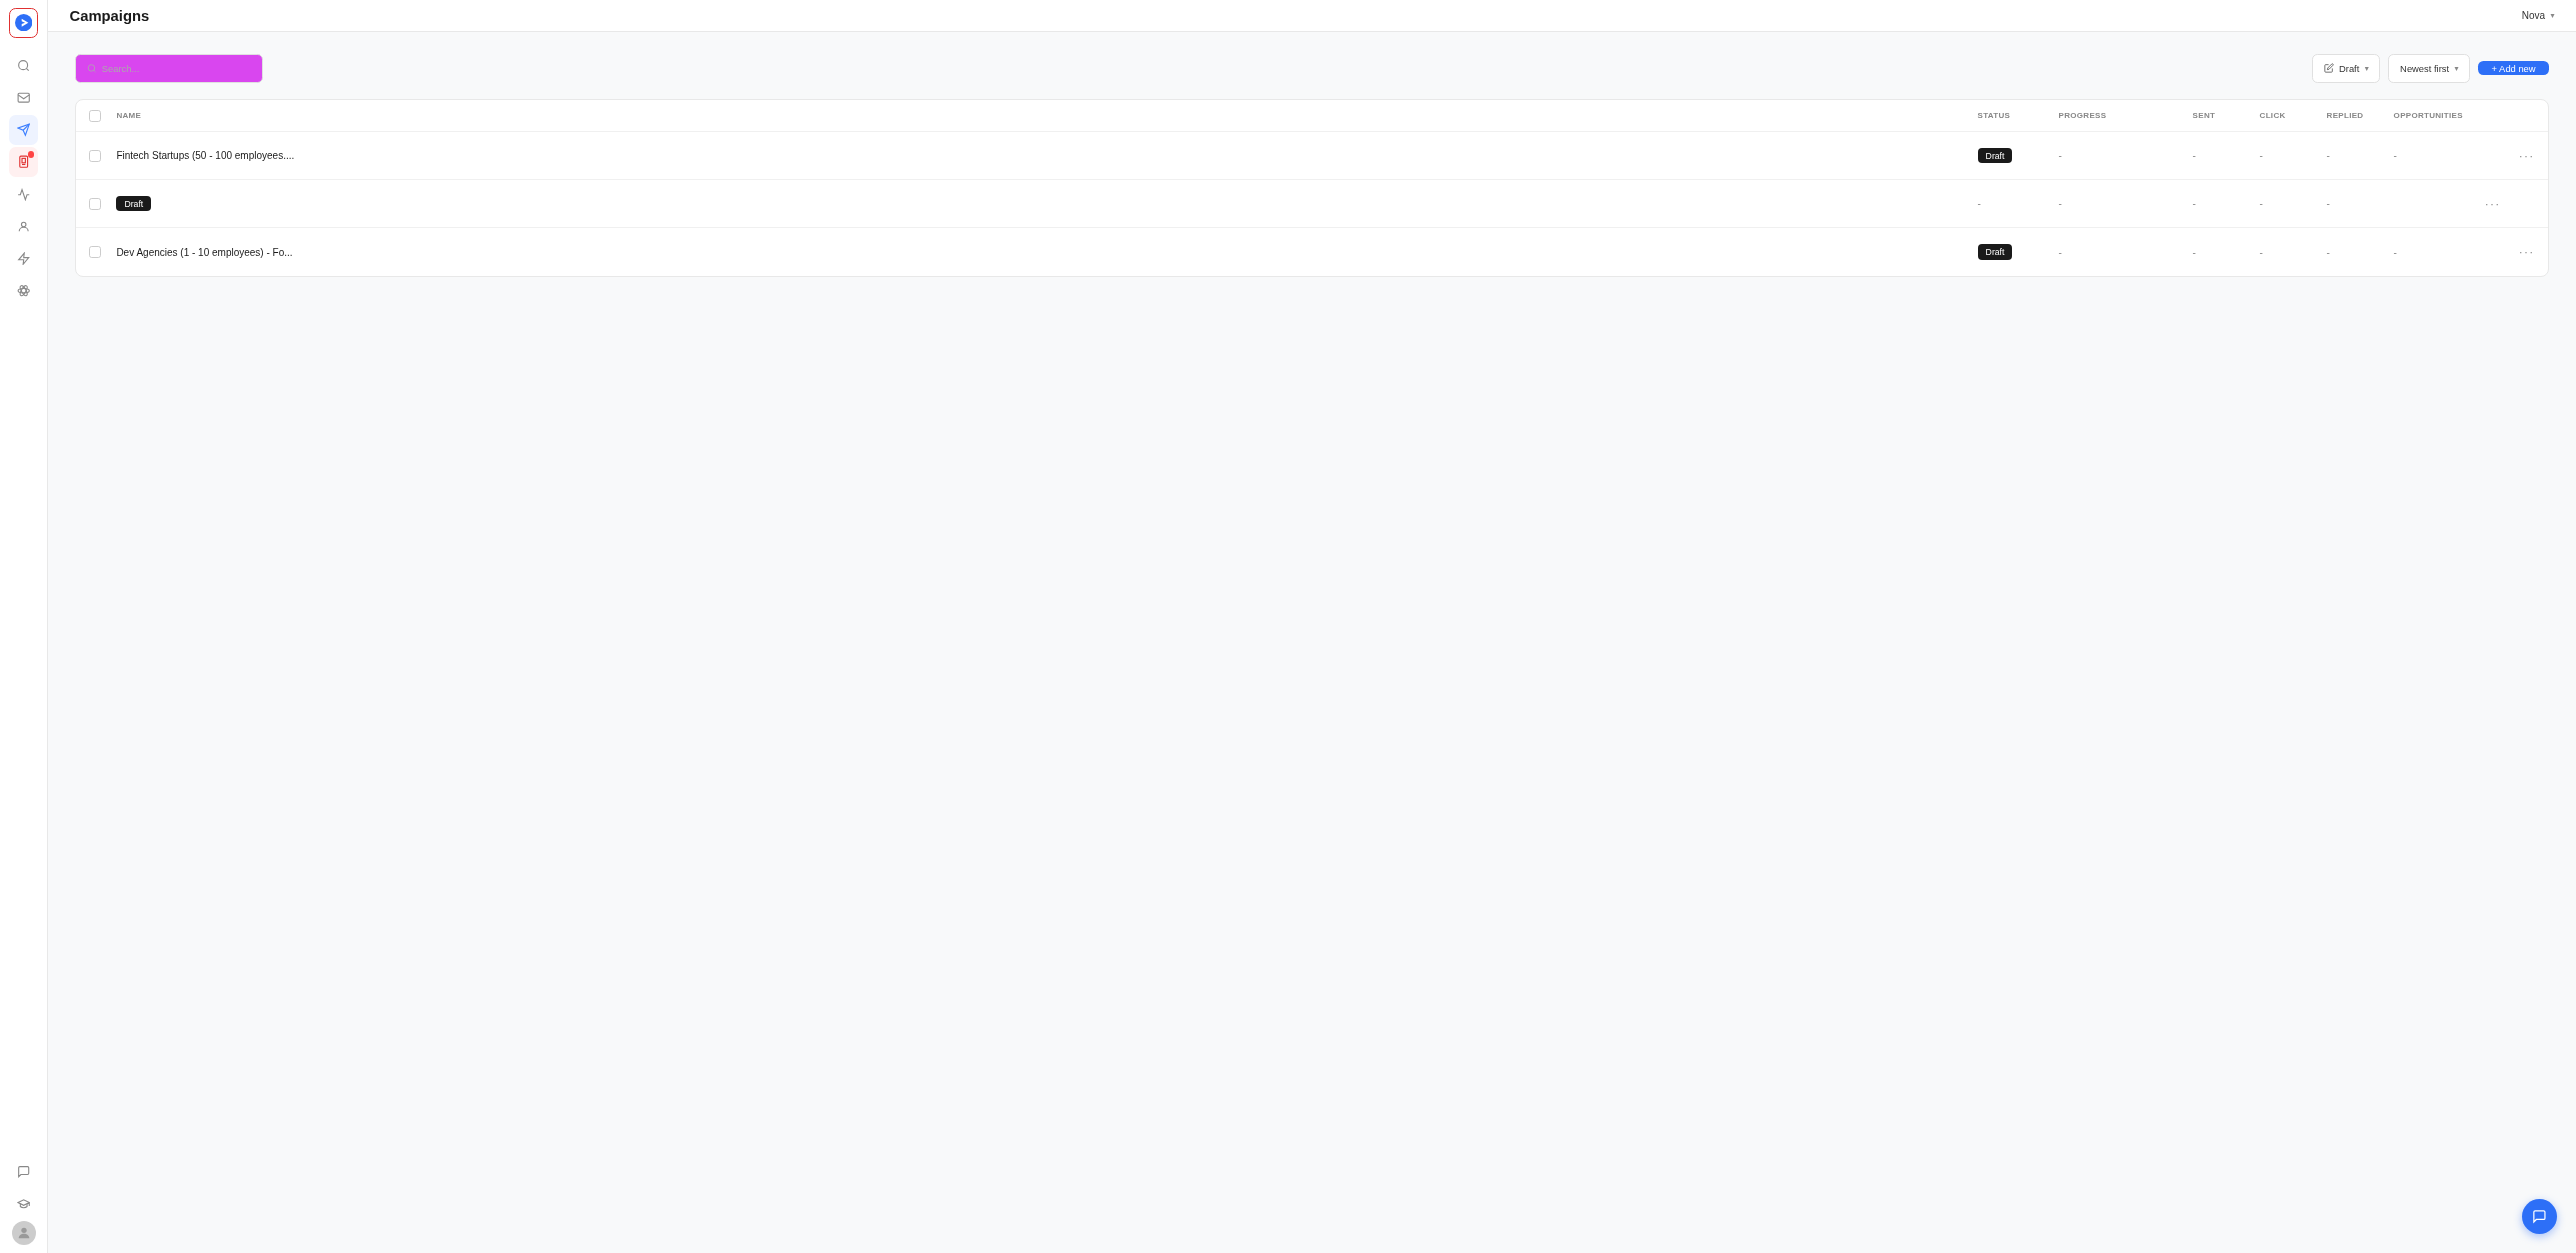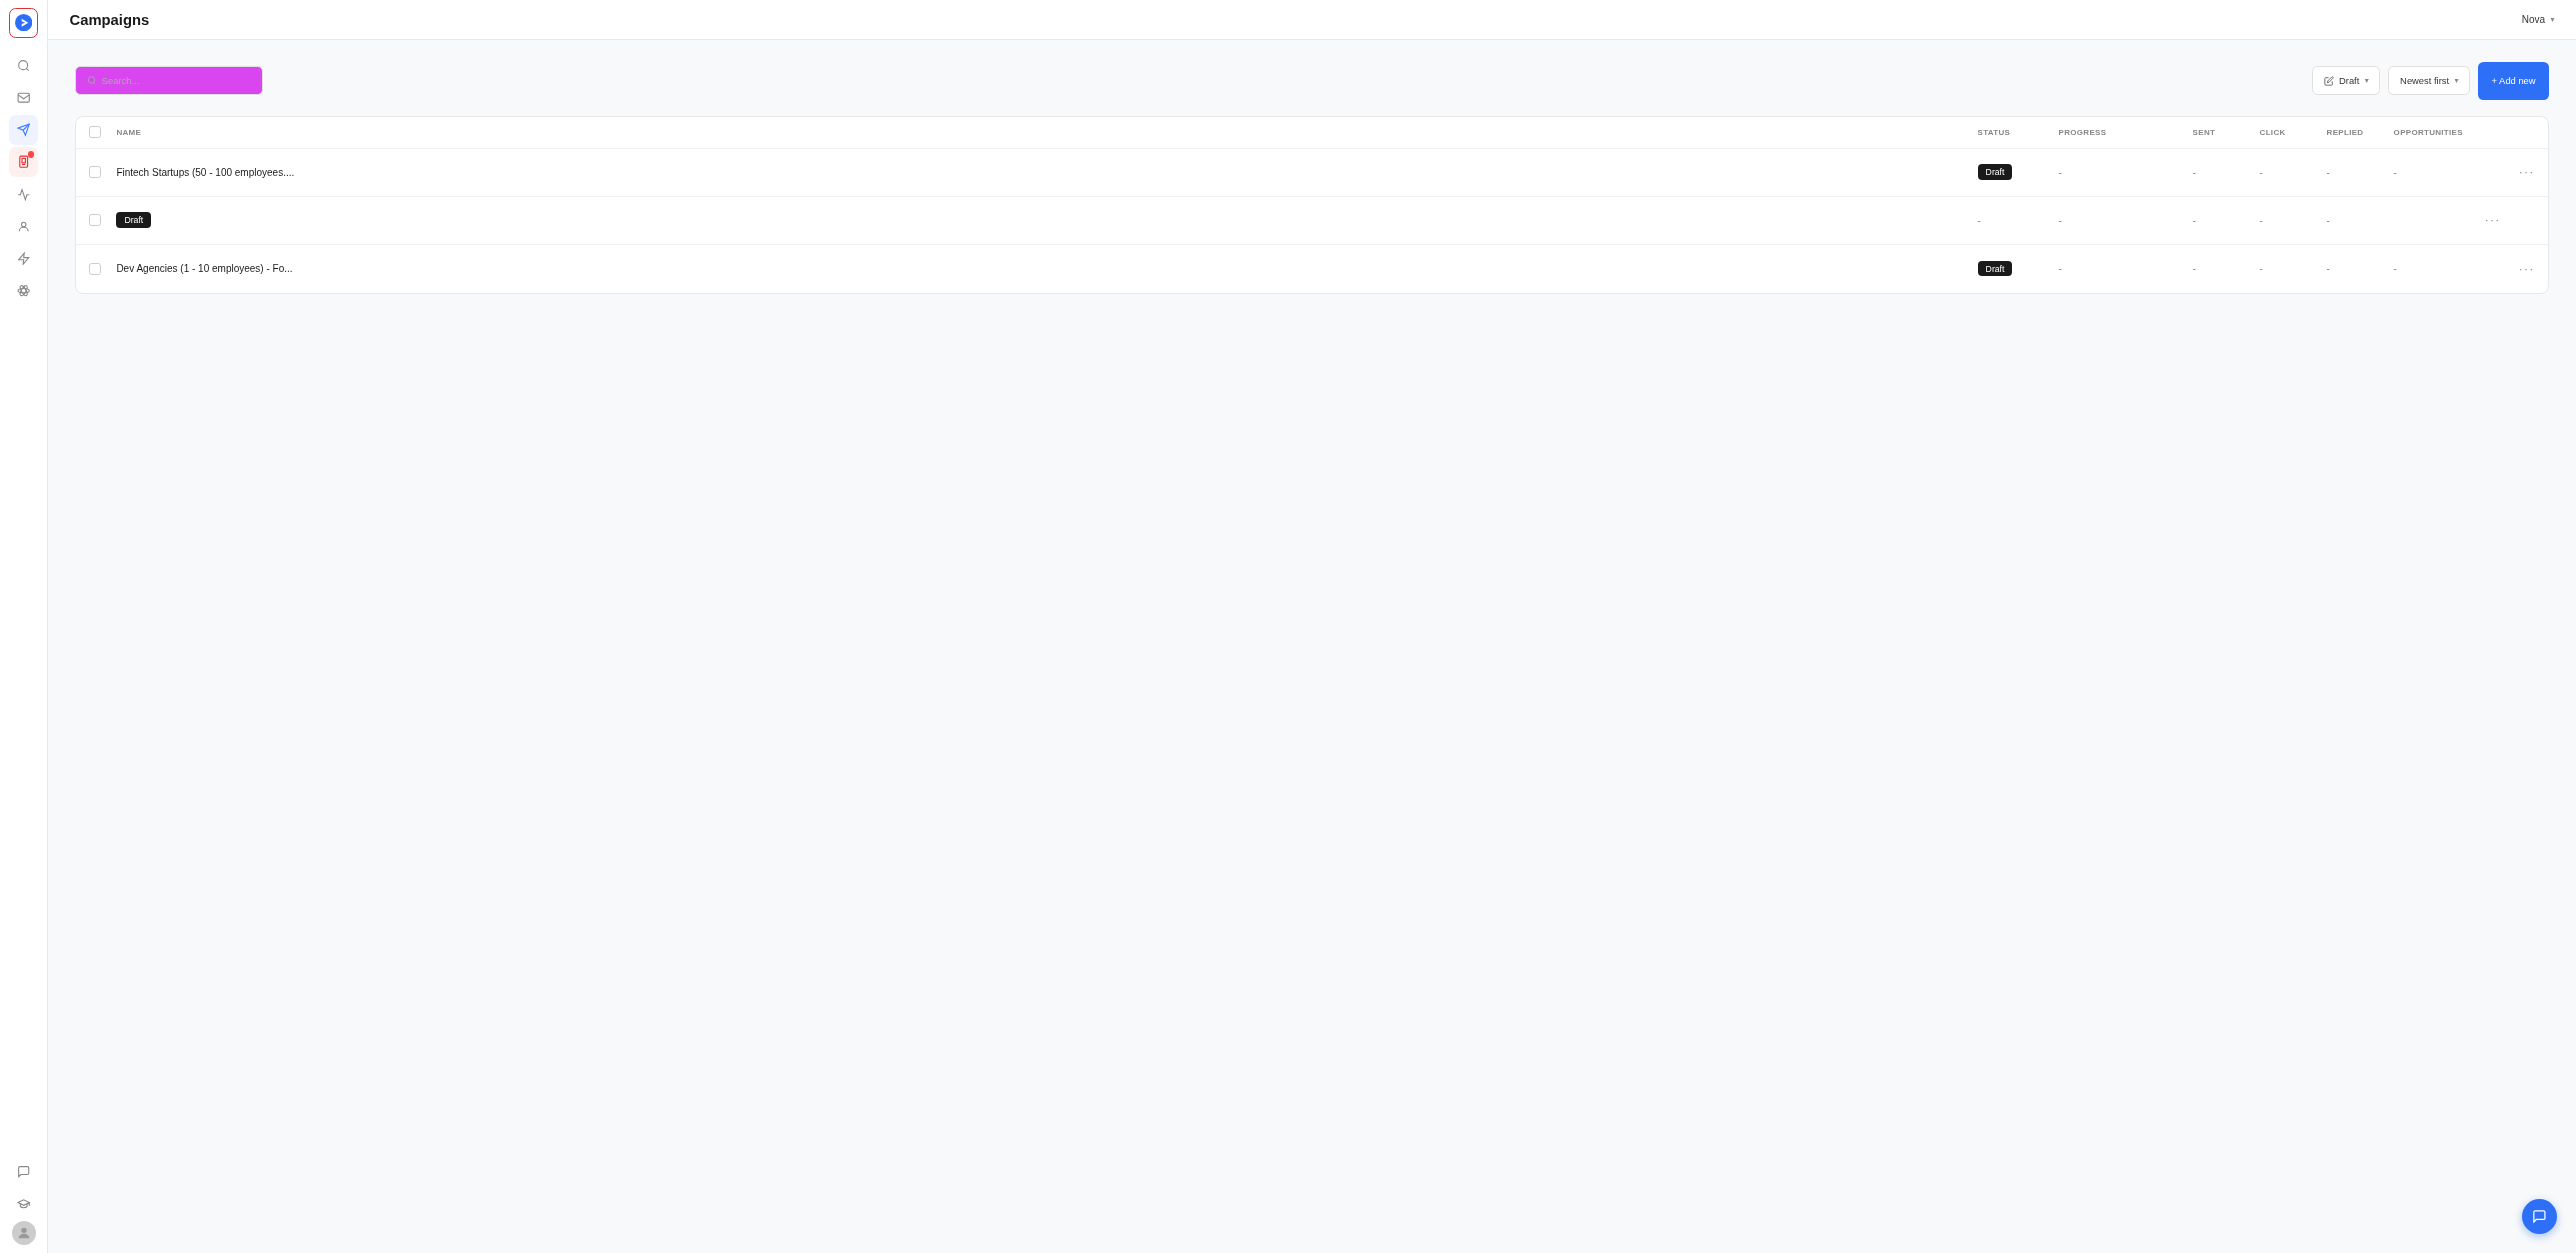--- a/index.html
+++ b/index.html
@@ -62,21 +62,21 @@
     }
 
     
     .main { flex: 1; display: flex; flex-direction: column; overflow: hidden; }
 
     
     .header {
       background: #fff;
       border-bottom: 0.7px solid #e8e8e8;
       padding: 0 21.5px;
-      height: 40px;
+      height: 32px;
       display: flex;
       align-items: center;
       justify-content: space-between;
     }
     .header-title {
       font-size: 14.8px;
       font-weight: 600;
       color: #1a1a1a;
     }
     .header-right {
@@ -141,21 +141,21 @@
     .filter-btn .chevron { color: #888; font-size: 8px; }
     .add-btn {
       display: flex;
       align-items: center;
       gap: 5.4px;
       background: #2d6ff7;
       color: #fff;
       border: none;
       border-radius: 5.4px;
       padding: 0 13.4px;
-      height: 38px;
+      height: 14px;
       font-size: 9.4px;
       font-weight: 500;
       cursor: pointer;
     }
 
     
     .table-container {
       background: #fff;
       border-radius: 8px;
       border: 0.7px solid #e8e8e8;

